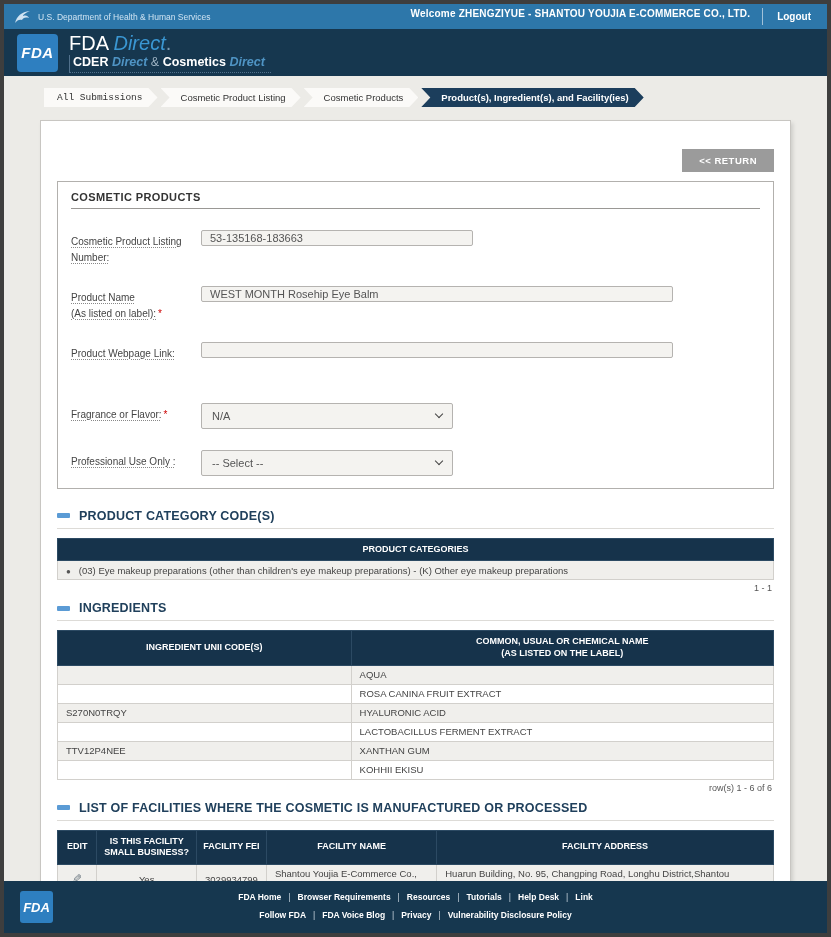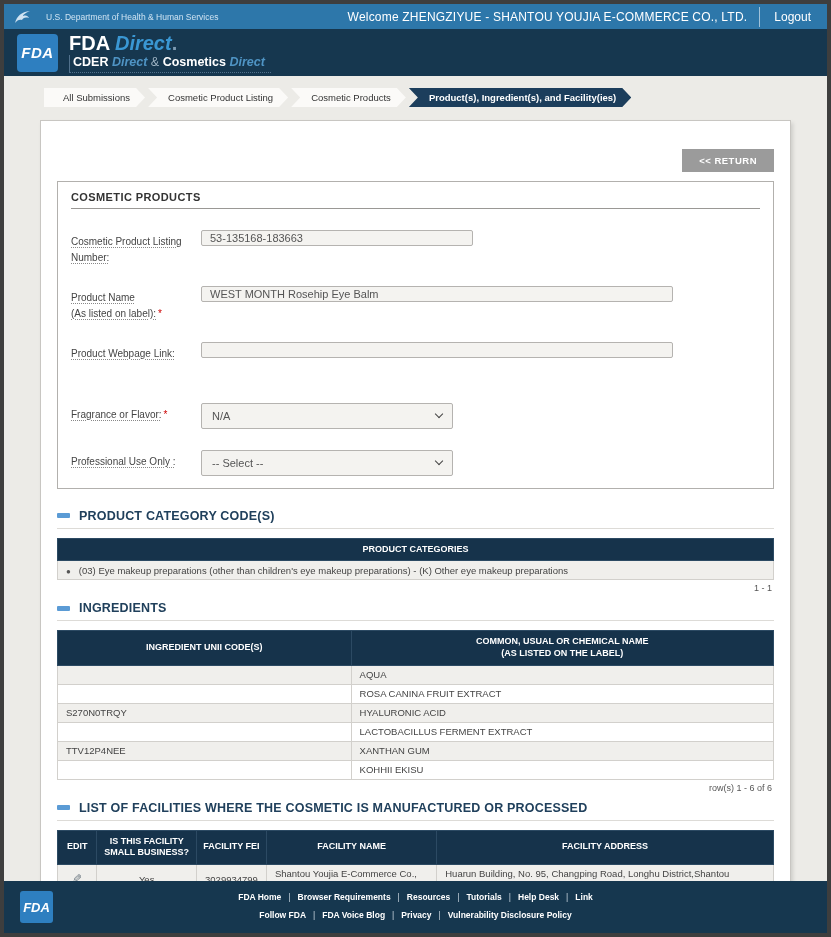--- a/index.html
+++ b/index.html
@@ -16,36 +16,36 @@
     display:flex; flex-direction:column;
     overflow:hidden;
   }
 
   
   .topbar {
     flex:0 0 25px; background:#2d77aa;
     display:flex; align-items:center; justify-content:space-between;
     padding:0 10px;
   }
-  .topbar-left { display:flex; align-items:center; gap:15px; color:#cfe3f2; font-size:8.5px; }
-  .topbar-right { display:flex; align-items:center; color:#fff; font-size:12px; font-weight:normal; }
+  .topbar-left { display:flex; align-items:center; gap:7px; color:#cfe3f2; font-size:8.5px; }
+  .topbar-right { display:flex; align-items:flex-start; color:#fff; font-size:10px; font-weight:bold; }
   .welcome { padding-right:12px; letter-spacing:.2px; }
   .logout { border-left:1px solid rgba(255,255,255,.55); padding:3px 6px 3px 14px; cursor:pointer; }
 
   
   .header {
     flex:0 0 47px; background:#16374f;
     display:flex; align-items:center; padding:0 13px; gap:11px;
   }
   .fda-logo {
     width:41px; height:38px; background:#2e7fc0; border-radius:4px;
     color:#fff; font-weight:bold; font-style:italic; font-size:15px;
     display:flex; align-items:center; justify-content:center; letter-spacing:.5px;
   }
-  .brand-line1 { font-size:20px; font-weight:bold; color:#fff; line-height:1; }
+  .brand-line1 { font-size:20px; font-weight:normal; color:#fff; line-height:1; }
   .brand-direct { color:#3a97d3; font-style:italic; }
   .brand-dot { color:#7e9cb3; }
   .brand-line2 {
     font-size:12.5px; color:#fff; font-weight:bold; margin-top:2px;
     border-bottom:1px dotted #51718c; padding:0 6px 3px 3px;
     border-left:1px solid #51718c; width:fit-content;
   }
   .sub-direct { color:#4f94c4; font-style:italic; }
   .sub-amp { color:#9fb4c4; font-weight:normal; }
 
@@ -54,21 +54,22 @@
 
   .breadcrumb { display:flex; margin:2px 0 13px 4px; }
   .crumb {
     font-size:9.5px; color:#333; background:#fbfaf8;
     padding:4px 15px 4px 20px; margin-right:3px; white-space:nowrap;
     clip-path:polygon(0 0, calc(100% - 9px) 0, 100% 50%, calc(100% - 9px) 100%, 0 100%, 9px 50%);
     filter:drop-shadow(0 0 1px #c2c0bc); cursor:pointer;
   }
   .crumb:first-child {
     clip-path:polygon(0 0, calc(100% - 9px) 0, 100% 50%, calc(100% - 9px) 100%, 0 100%);
-    padding-left:19px;
+    padding-left:13px;
+    font-family:Liberation Mono, monospace;
   }
   .crumb.active { background:#1c3e5c; color:#fff; font-weight:bold; cursor:default; }
 
   .panel {
     background:#fff; border:1px solid #c8c6c2;
     box-shadow:2px 3px 4px rgba(0,0,0,.13);
     padding:28px 16px 10px;
   }
 
   .return-row { display:flex; justify-content:flex-end; margin-bottom:9px; }

